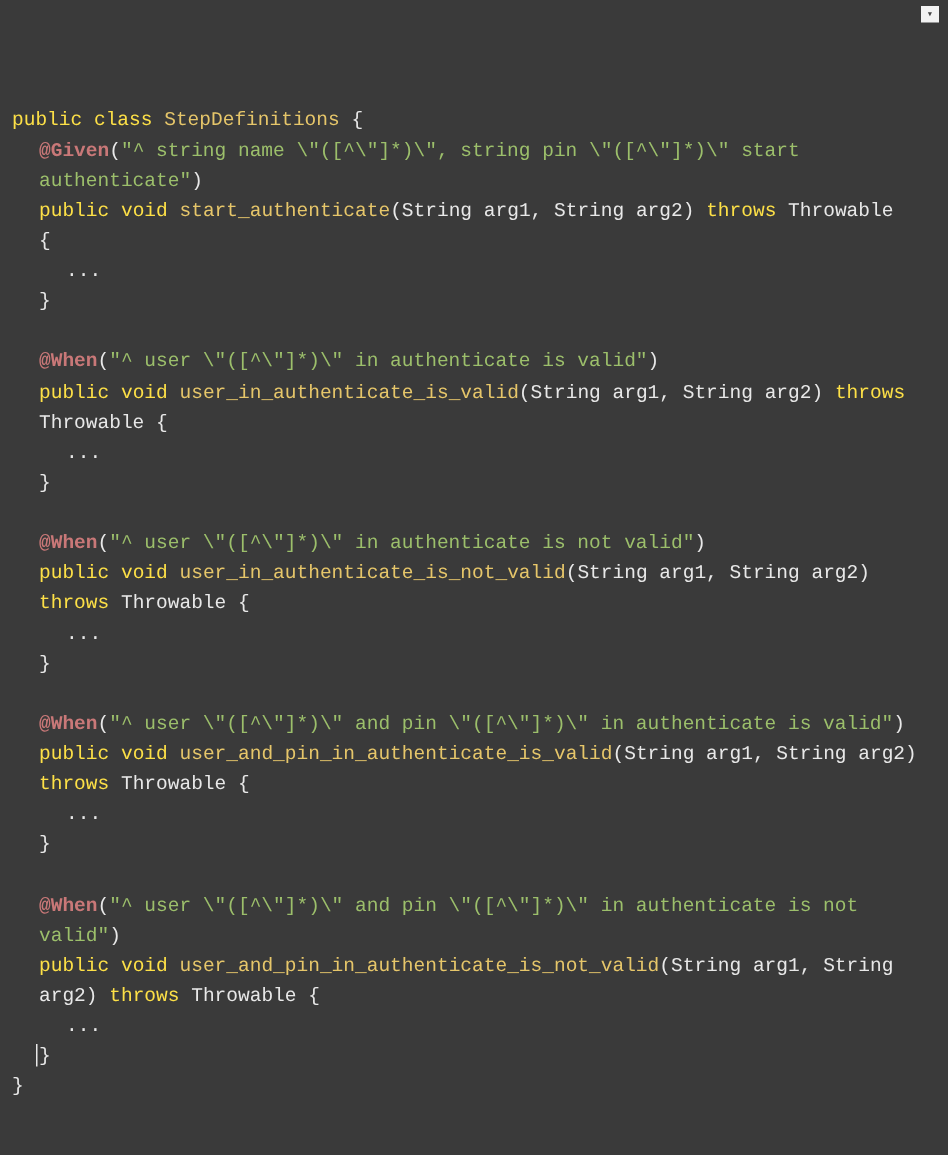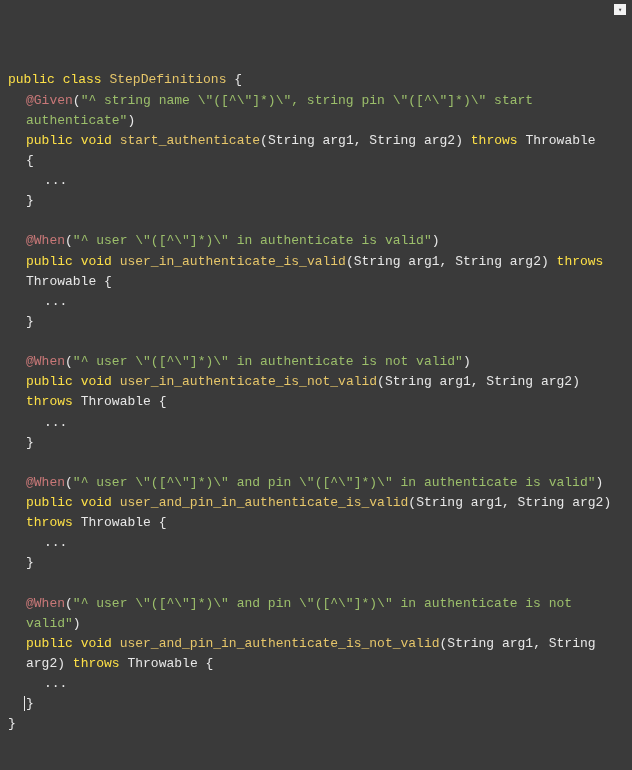--- a/index.html
+++ b/index.html
@@ -30,21 +30,21 @@
     background: #f2f2f2;
     display: flex;
     align-items: center;
     justify-content: center;
     font-size: 7px;
     color: #444;
     line-height: 1;
     padding-top:1px;
   }
   .kw   { color: #fde047; }   
-  .ann  { color: #c97878; }   
+  .ann  { color: #c97878; font-weight: bold; }   
   .str  { color: #9cbf6b; }   
   .type { color: #e6c66a; }   
   .plain{ color: #e8e8e8; }
   .brace{ color: #e8e8e8; }
   .ind1 { padding-left: 0; }
   .ind2 { padding-left: 18px; }
   .ind3 { padding-left: 36px; }
   .line { display: block; }
   .blank { height: 20px; }
   .cursor {

